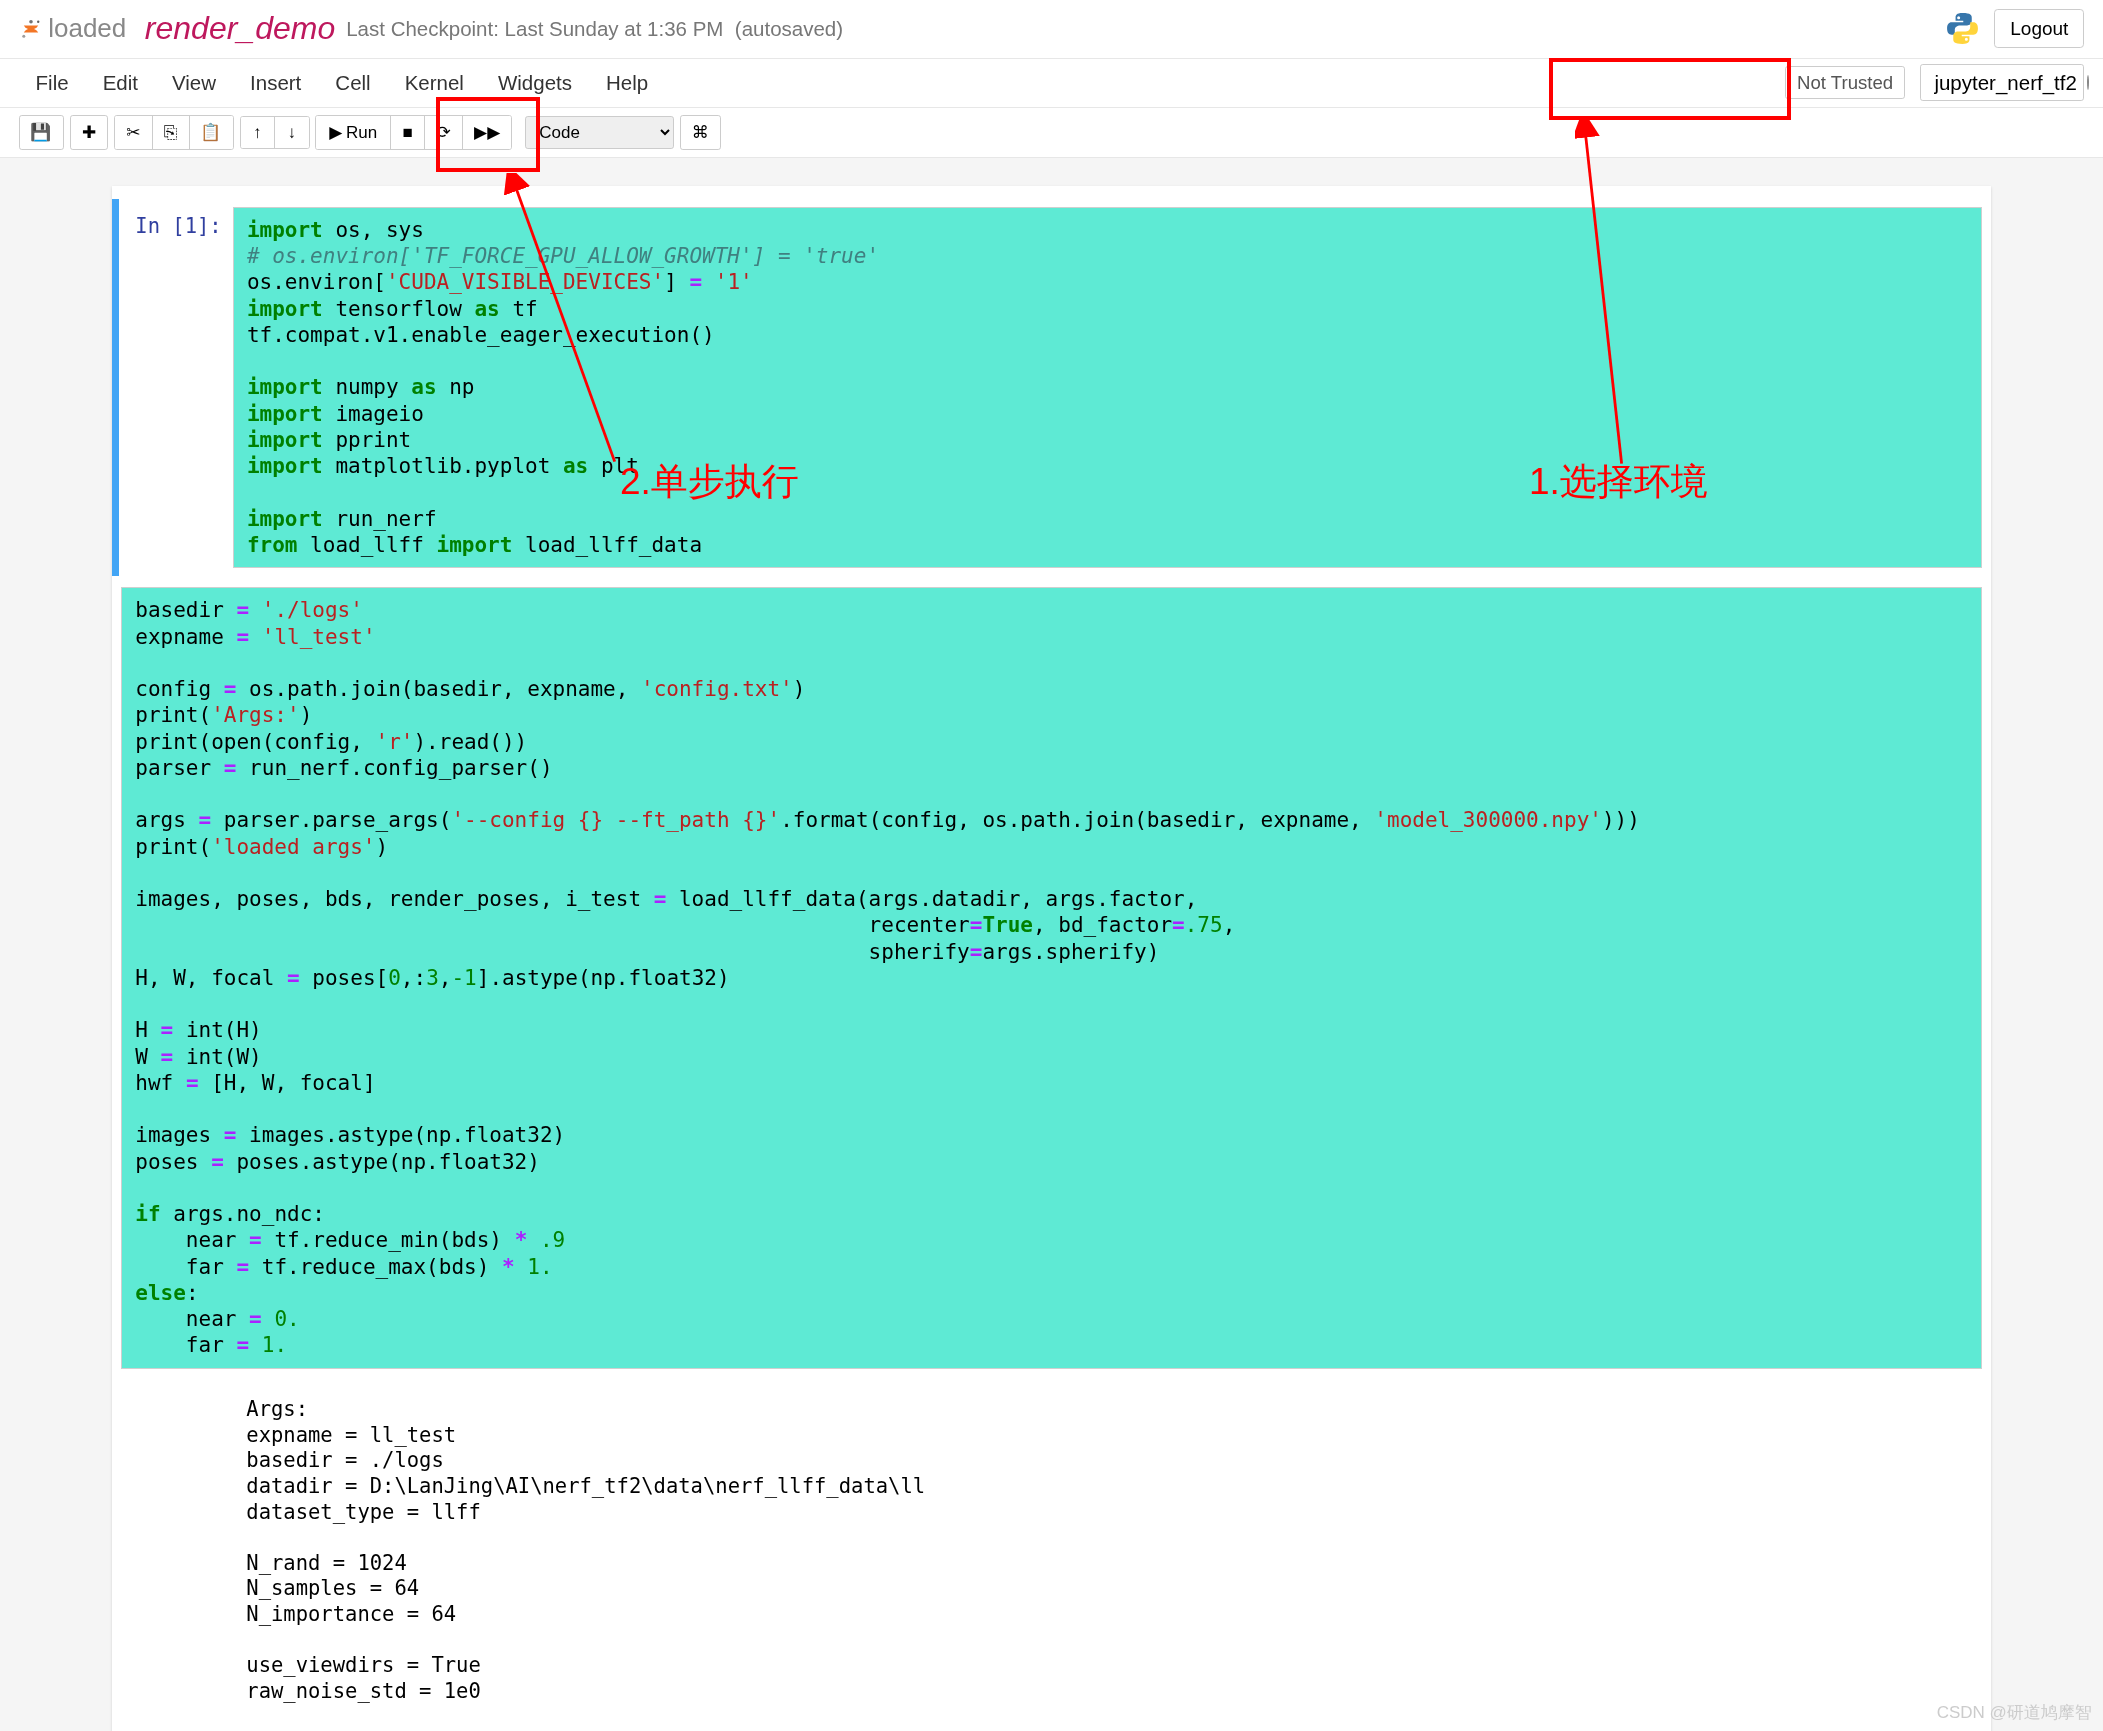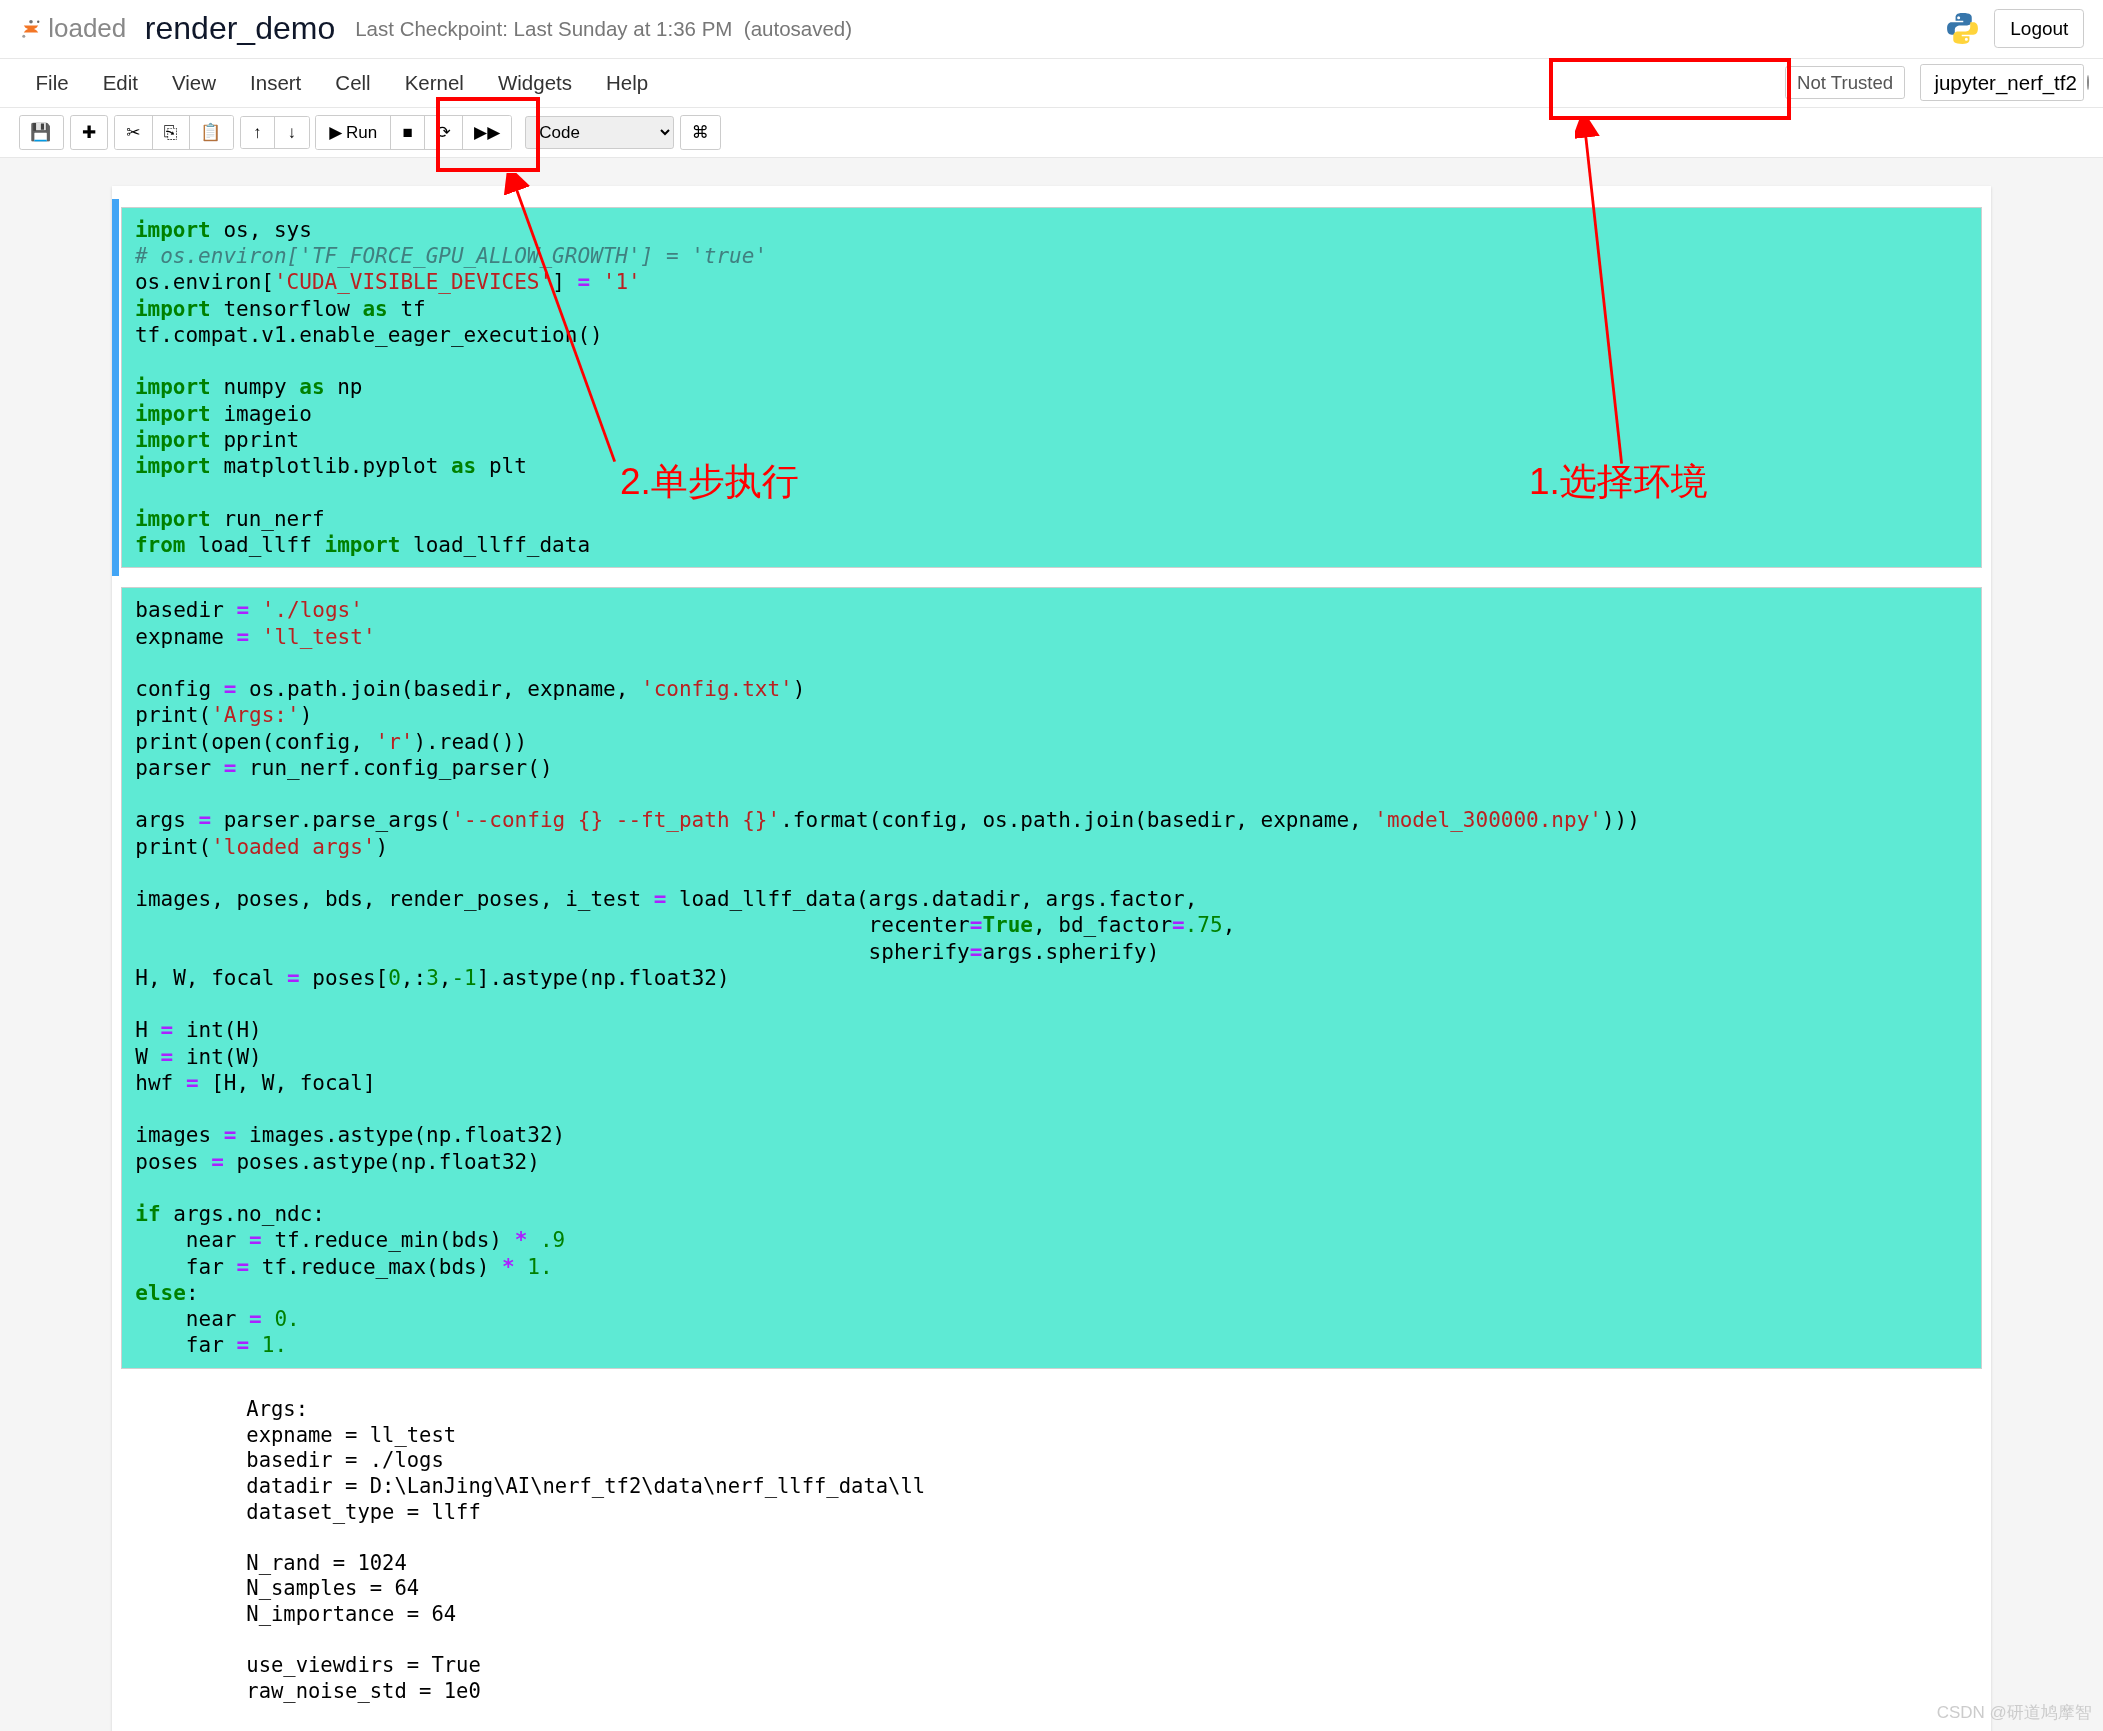--- a/index.html
+++ b/index.html
@@ -1,20 +1,20 @@
 <!DOCTYPE html>
 <html style="font-size:15px"><head>
 <meta charset="utf-8">
 <style>
 * { box-sizing: border-box; margin: 0; padding: 0; }
 body { font-family: "Helvetica Neue", Helvetica, Arial, sans-serif; font-size: 13px; background: #fff; color: #000; width: 2103px; }
 .header { display: flex; align-items: center; padding: 9.3px 18.6px; border-bottom: 0.9px solid #e7e7e7; }
 .logo { display: flex; align-items: center; color: #888; font-size: 26px; margin-right: 18.6px; }
 .logo-icon { width: 24px; height: 24px; margin-right: 5.6px; }
-.nb-name { font-size: 32px; color: #0f172a; margin-right: 20px; }
+.nb-name { font-size: 32px; color: #be185d; margin-right: 11px; font-style: italic; }
 .checkpoint { color: #777; font-size: 20.5px; }
 .header-right { margin-left: auto; display: flex; align-items: center; gap: 13px; }
 .py-logo { width: 37px; height: 37px; }
 .logout-btn { border: 0.9px solid #ccc; background: #fff; padding: 7.5px 15px; border-radius: 3.7px; font-size: 19px; cursor: pointer; }
 .menubar { display: flex; align-items: center; padding: 5.6px 18.6px; border-bottom: 0.9px solid #e7e7e7; font-size: 20.5px; position: relative; }
 .menu-item { padding: 5.6px 17px; color: #333; cursor: pointer; }
 .menu-right { margin-left: auto; display: flex; align-items: center; gap: 15px; }
 .not-trusted { border: 0.9px solid #ccc; padding: 4.7px 11.2px; border-radius: 2.8px; font-size: 18.6px; color: #555; }
 .kernel-box { border: 0.9px solid #ccc; padding: 5.6px 13px; border-radius: 2.8px; font-size: 20.5px; display: flex; align-items: center; gap: 10px; width: 164px; }
 .kernel-circle { width: 15px; height: 15px; border: 1.9px solid #888; border-radius: 50%; margin-left: auto; }
@@ -110,20 +110,21 @@
   <select class="cell-type">
     <option>Code</option>
   </select>
   <button class="tb-single">⌘</button>
 </div>
 
 <div class="notebook-container">
   <div class="notebook">
 
     <div class="cell active">
+      <div class="prompt">In  [1]:</div>
       <div class="input-area"><span class="kw">import</span> os, sys
 <span class="cm"># os.environ['TF_FORCE_GPU_ALLOW_GROWTH'] = 'true'</span>
 os.environ[<span class="st">'CUDA_VISIBLE_DEVICES'</span>] <span class="op">=</span> <span class="st">'1'</span>
 <span class="kw">import</span> tensorflow <span class="kw">as</span> tf
 tf.compat.v1.enable_eager_execution()
 
 <span class="kw">import</span> numpy <span class="kw">as</span> np
 <span class="kw">import</span> imageio
 <span class="kw">import</span> pprint
 <span class="kw">import</span> matplotlib.pyplot <span class="kw">as</span> plt

